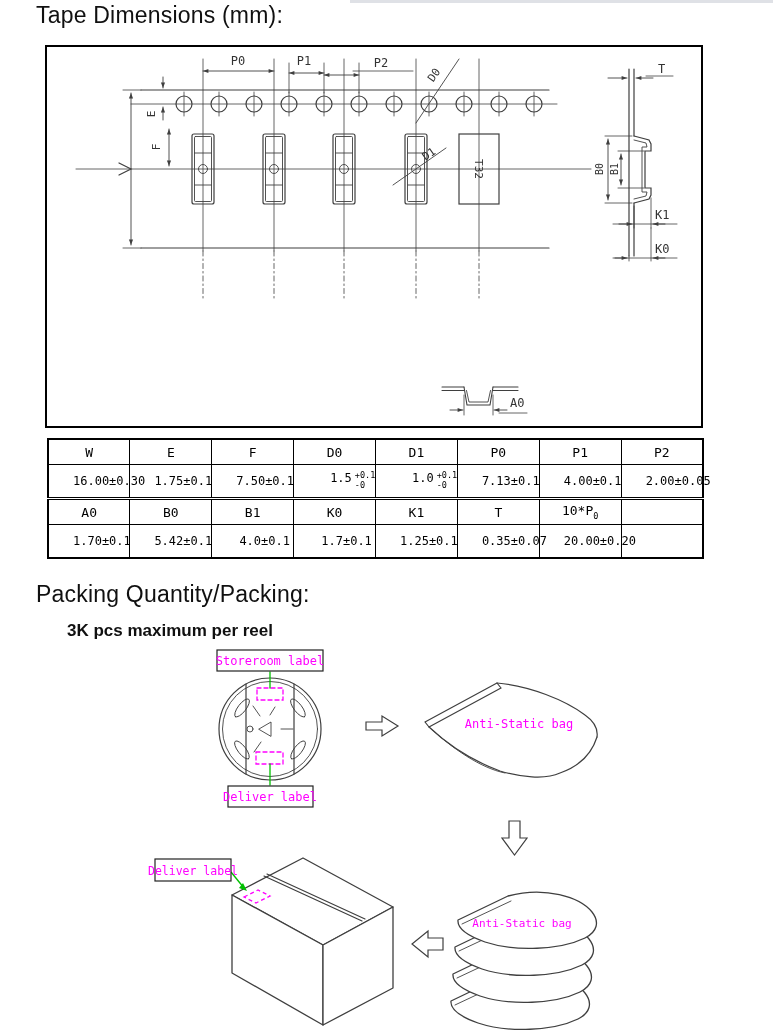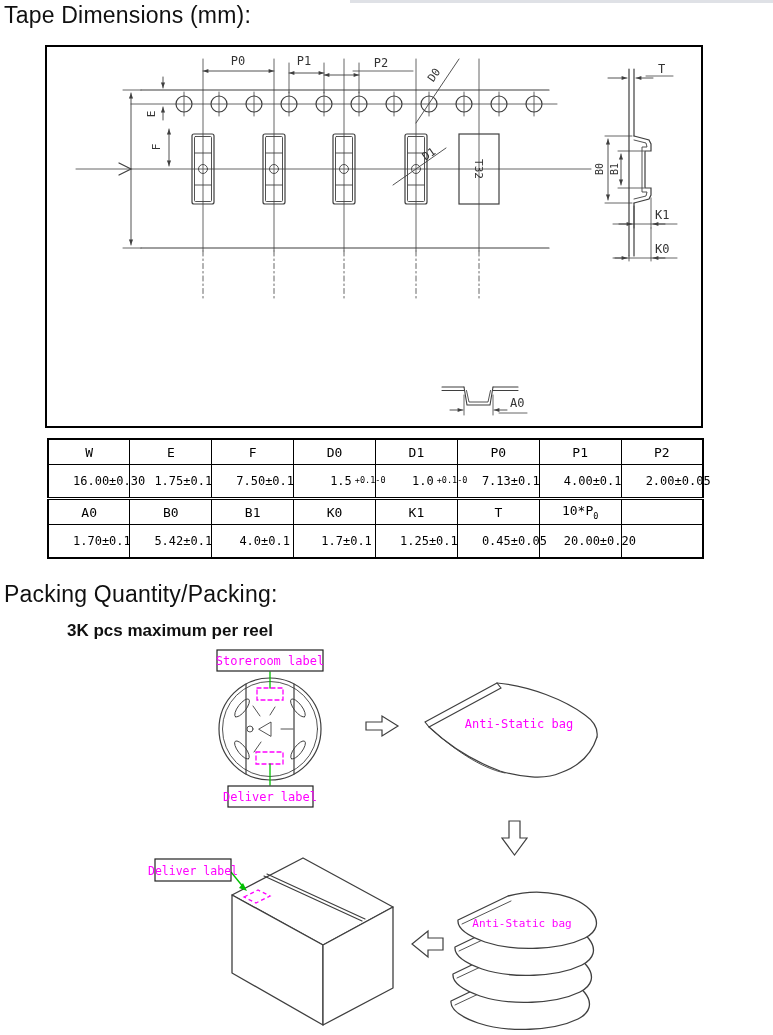--- a/index.html
+++ b/index.html
@@ -1,19 +1,19 @@
 <!DOCTYPE html>
 <html><head>
 <meta charset="utf-8">
 <style>
   html,body{margin:0;padding:0;background:#fff;}
   .page{position:relative;width:773px;height:1035px;background:#fff;overflow:hidden;
         font-family:"Liberation Sans",sans-serif;color:#111;}
   .top-strip{position:absolute;left:350px;top:0;width:423px;height:3px;background:#dfe1e6;}
-  .h-main{position:absolute;left:4px;margin:0;font-size:23px;font-weight:400;color:#101010;
+  .h-main{position:absolute;left:36px;margin:0;font-size:23px;font-weight:400;color:#101010;
           font-family:"Liberation Sans",sans-serif;letter-spacing:.2px;}
   #title-tape{top:2px;}
   #title-packing{top:581px;}
   .h-sub{position:absolute;left:59px;top:613px;margin:8px;font-size:17px;font-weight:bold;color:#101010;}
   .frame{position:absolute;left:45px;top:45px;width:654px;height:379px;border:2px solid #000;background:#fff;}
   .frame svg{display:block;width:100%;height:100%;}
 
   
   .s{stroke:#3f3f3f;fill:none;stroke-width:1.2;stroke-linecap:round;}
   .w08{stroke-width:0.8;} .w09{stroke-width:0.9;} .w11{stroke-width:1.1;}
@@ -27,22 +27,22 @@
   .wfill{fill:#fff;stroke:#3f3f3f;stroke-width:1.3;stroke-linejoin:round;}
 
   
   .dim-table{position:absolute;left:47px;top:438px;width:657px;border-collapse:collapse;
              table-layout:fixed;font-family:"DejaVu Sans Mono",monospace;
              border:2px solid #000;}
   .dim-table td{border:1px solid #000;text-align:center;vertical-align:middle;padding:0;color:#000;}
   .dim-table tr.hrow td{height:24px;font-size:13px;}
   .dim-table tr.vrow td{height:32px;font-size:12px;padding-left:24px;}
   .dim-table tr.sep td{border-top:3px double #000;}
-  .tolwrap{display:inline-flex;align-items:center;margin-left:12px;}
-  .tol{display:inline-flex;flex-direction:row;font-size:8.5px;line-height:1.15;
+  .tolwrap{display:inline-flex;margin-left:12px;}
+  .tol{display:inline-flex;flex-direction:column;font-size:8.5px;line-height:1.15;
        text-align:left;margin-left:3px;}
   sub.p0{font-size:8.5px;}
   .pack-svg{position:absolute;left:0;top:630px;width:773px;height:405px;}
 </style>
 </head>
 <body>
 
 <div class="page">
   <div class="top-strip"></div>
 
@@ -241,21 +241,21 @@
       <td>T</td>
       <td><span>10*P</span><sub class="p0">0</sub></td>
       <td></td>
     </tr>
     <tr class="vrow">
       <td>1.70±0.1</td>
       <td>5.42±0.1</td>
       <td>4.0±0.1</td>
       <td>1.7±0.1</td>
       <td>1.25±0.1</td>
-      <td>0.45±0.05</td>
+      <td>0.35±0.07</td>
       <td>20.00±0.20</td>
       <td></td>
     </tr>
   </tbody>
     </table>
 
   <h1 class="h-main" id="title-packing">Packing Quantity/Packing:</h1>
   <h2 class="h-sub">3K pcs maximum per reel</h2>
 
   <svg class="pack-svg" viewBox="0 630 773 405">

